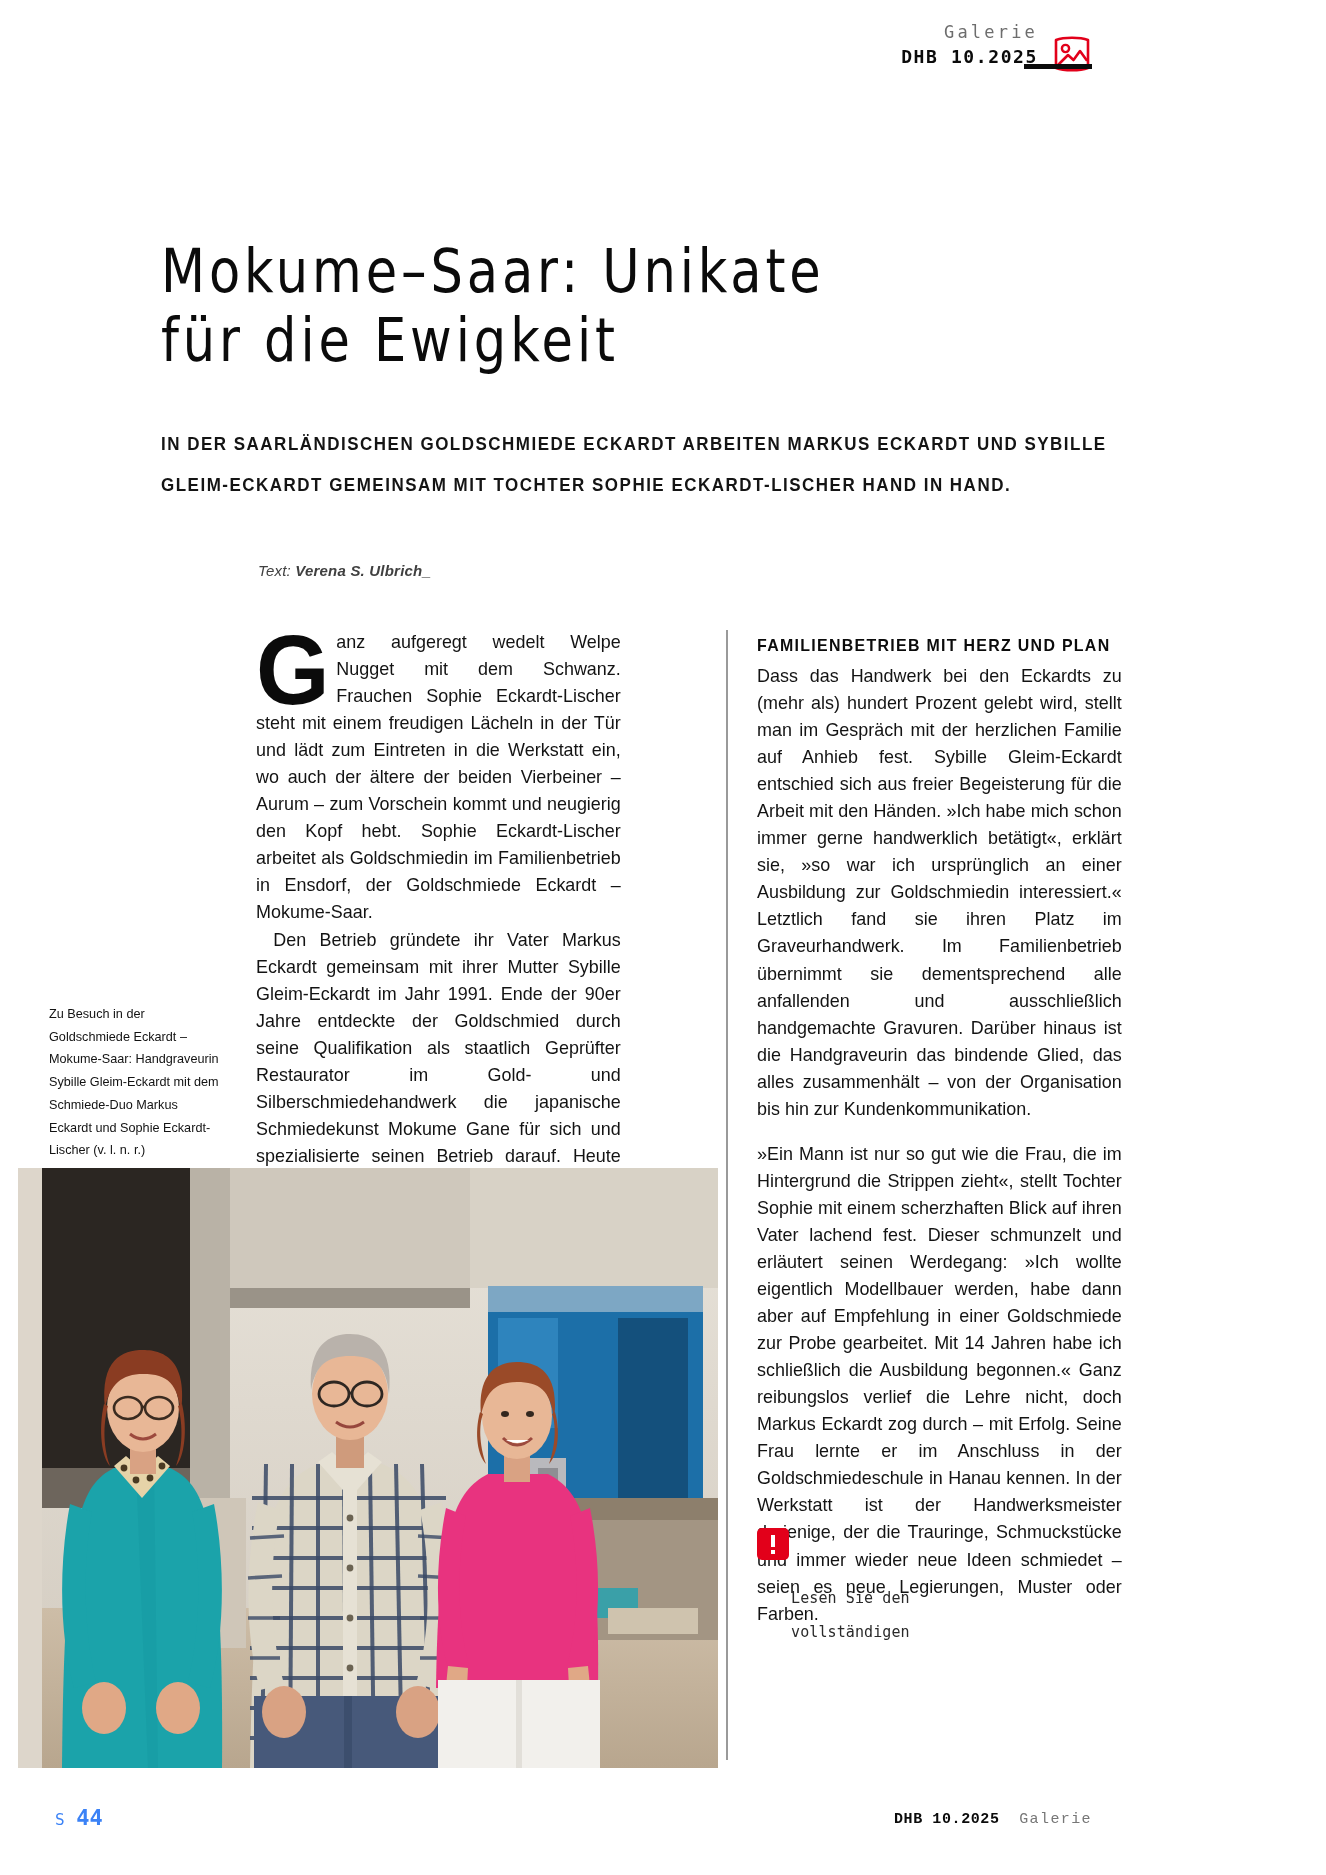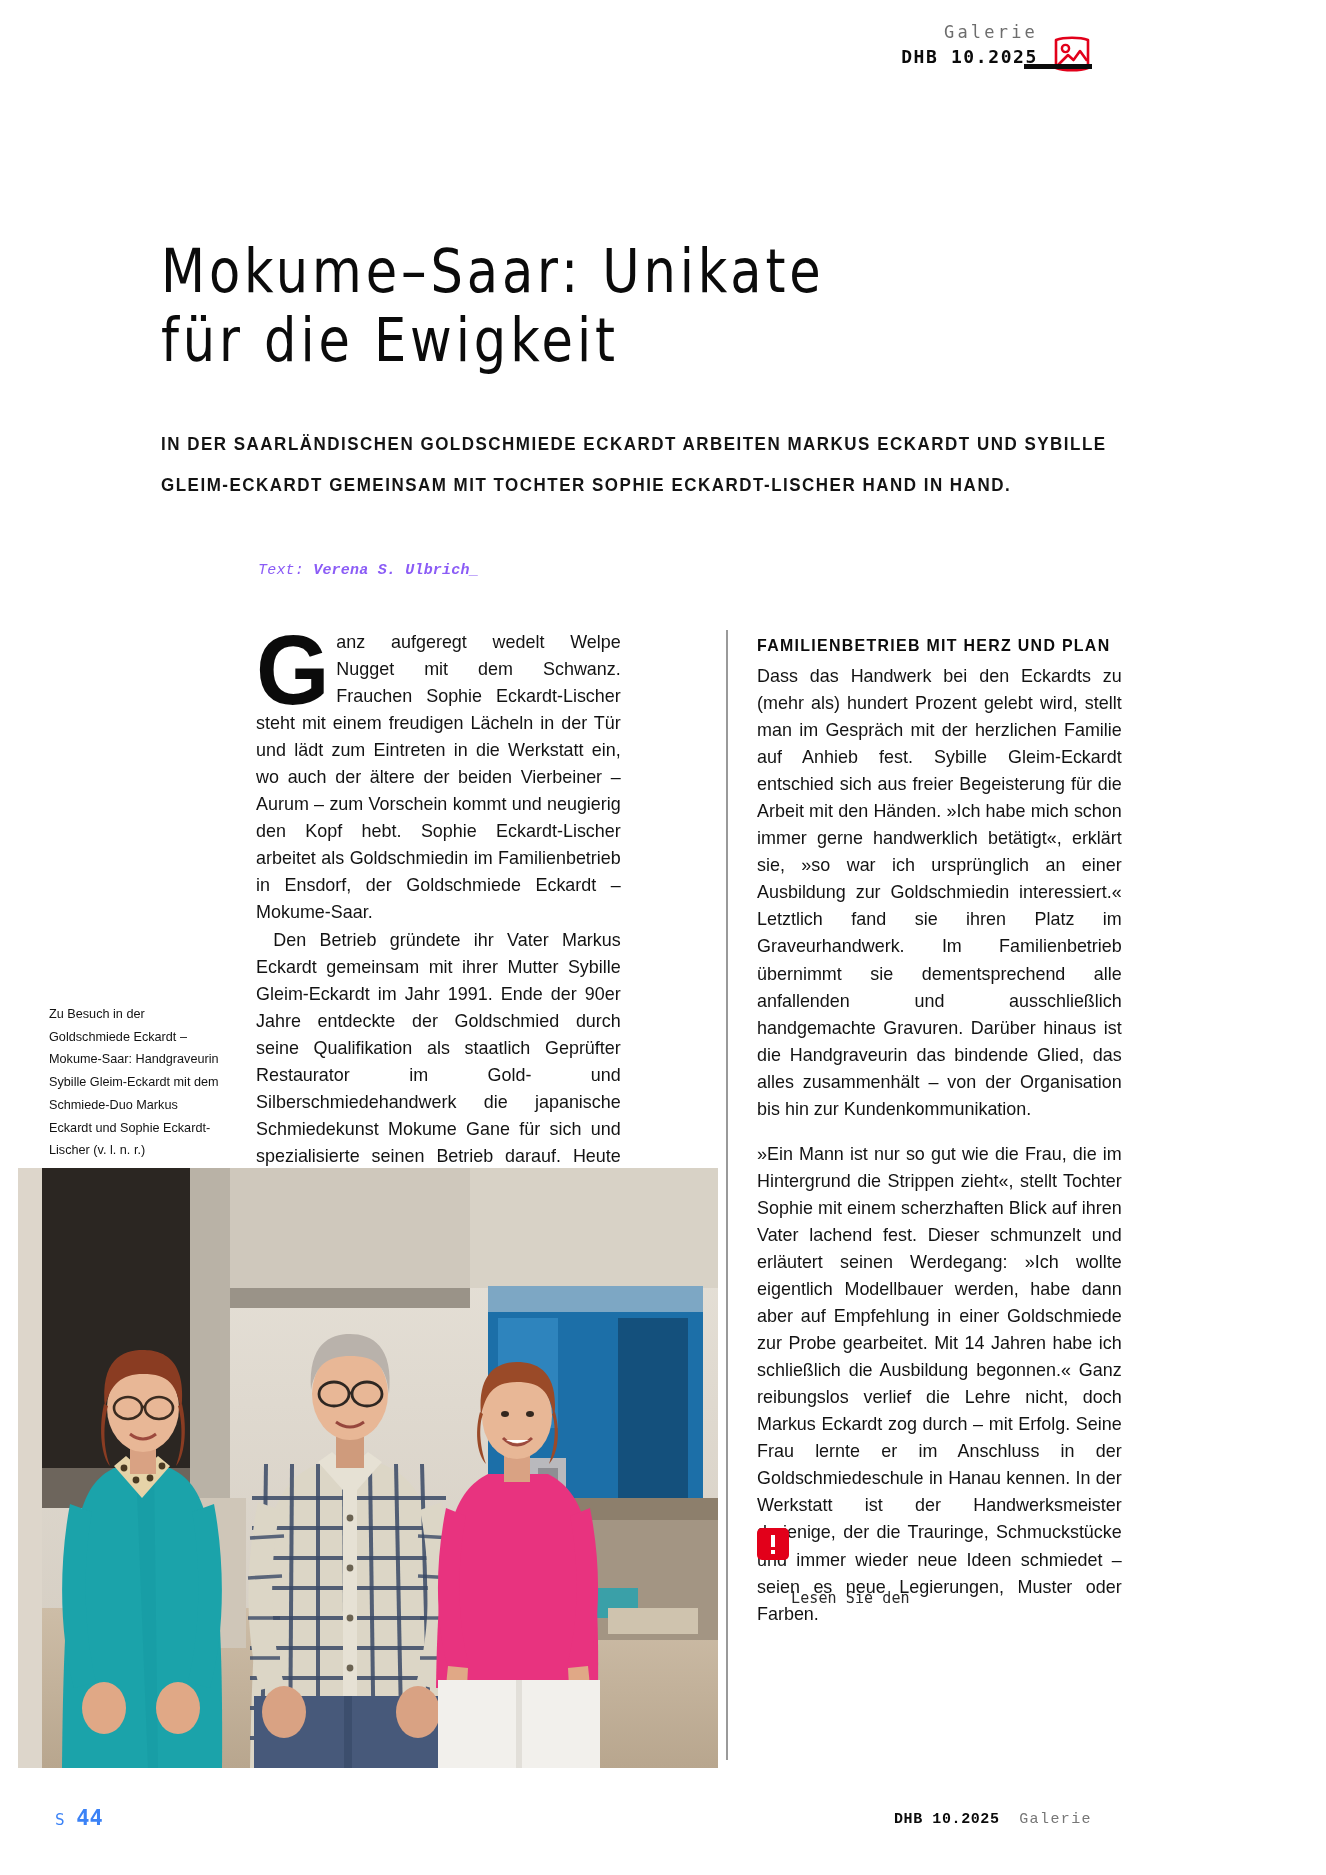--- a/index.html
+++ b/index.html
@@ -93,23 +93,22 @@
     transform-origin: left top;
   }
   .standfirst .sf-line { display: block; white-space: nowrap; }
 
   .byline {
     position: absolute;
     left: 258px;
     top: 562px;
     font-size: 15px;
     font-style: italic;
-    color: #8b5cf6;
+    color: #404040;
     letter-spacing: 0.2px;
-    font-family: Liberation Mono, monospace;
   }
   .byline b { font-weight: bold; font-style: italic; }
 
   
   .col {
     position: absolute;
     font-family: "Liberation Sans Narrow", "Liberation Sans", sans-serif;
     font-size: 18.6px;
     line-height: 1.455;
     color: #131313;
@@ -469,20 +468,21 @@
         <rect x="420" y="512" width="162" height="88" fill="#f2f0ec"></rect>
         <rect x="498" y="512" width="6" height="88" fill="#e2dfd9"></rect>
       </g>
     </svg>
   </div>
 
   <div class="callout">
     <div class="callout-badge"></div>
     <div class="callout-text">
       <span>Lesen Sie den</span>
+      <span>vollständigen</span>
     </div>
   </div>
 
   <div class="footer-left">
     <span>S</span>
     <b>44</b>
   </div>
   <div class="footer-right">
     <span class="fr-issue">DHB 10.2025</span>
     <span class="fr-sec">Galerie</span>

